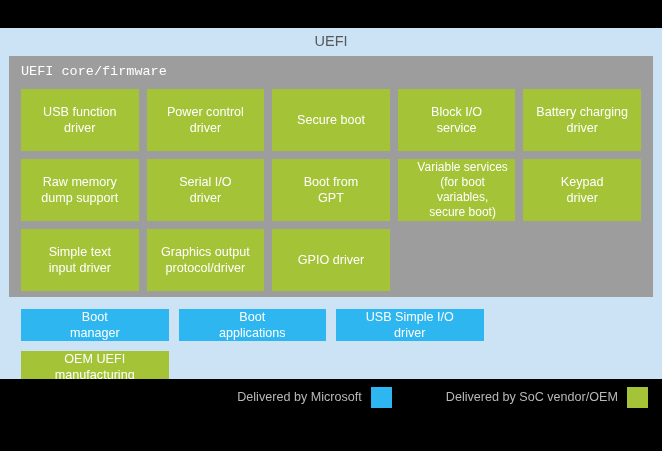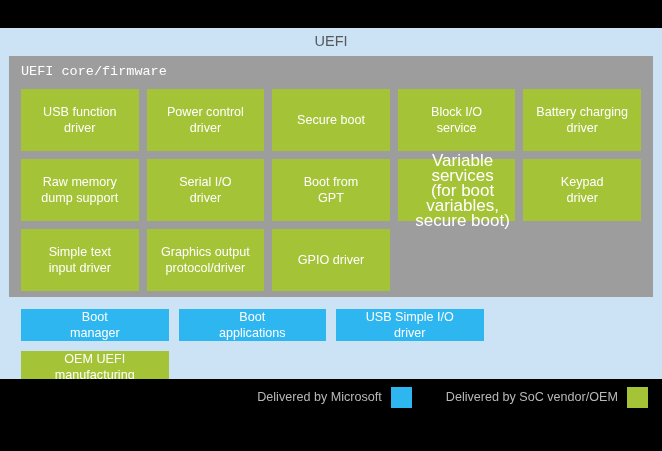--- a/index.html
+++ b/index.html
@@ -81,21 +81,21 @@
     line-height: 16px;
     display: flex;
     align-items: center;
     justify-content: center;
     text-align: center;
     padding: 0 4px;
     box-sizing: border-box;
     white-space: pre-line;
   }
   .module-box.small {
-    font-size: 17px;
+    font-size: 12px;
     line-height: 15px;
     padding-left: 16px;
   }
   .module-box.empty {
     background: transparent;
   }
 
   
   .lower-row {
     position: absolute;
@@ -139,20 +139,21 @@
   }
   .legend-item {
     display: flex;
     align-items: center;
     margin-left: 34px;
   }
   .legend-label {
     font-size: 12.6px;
     color: #B8B8B8;
     margin-right: 9px;
+    margin-left: 20px;
   }
   .legend-swatch {
     width: 21px;
     height: 21px;
     display: block;
   }
   .legend-swatch.ms { background: #2EB6F0; }
   .legend-swatch.oem { background: #A4C336; }
 </style>
 </head>

